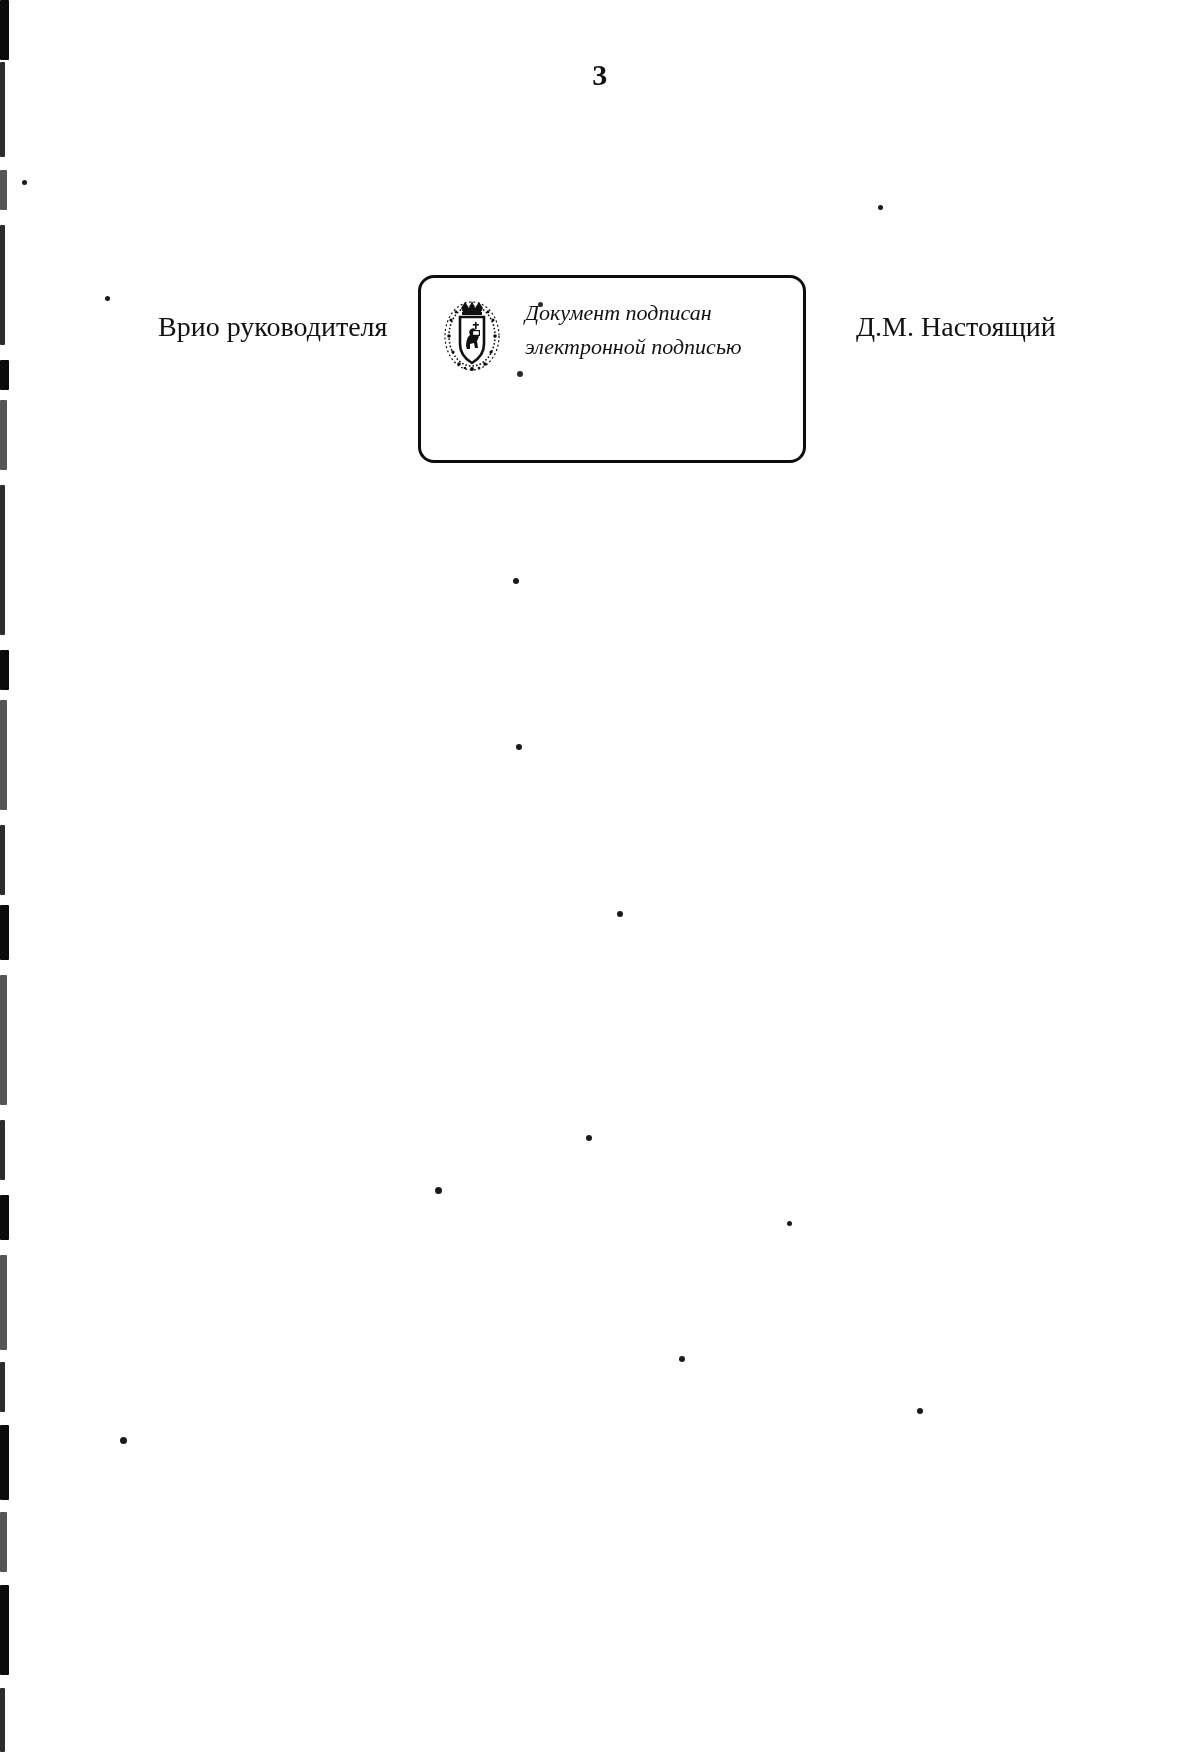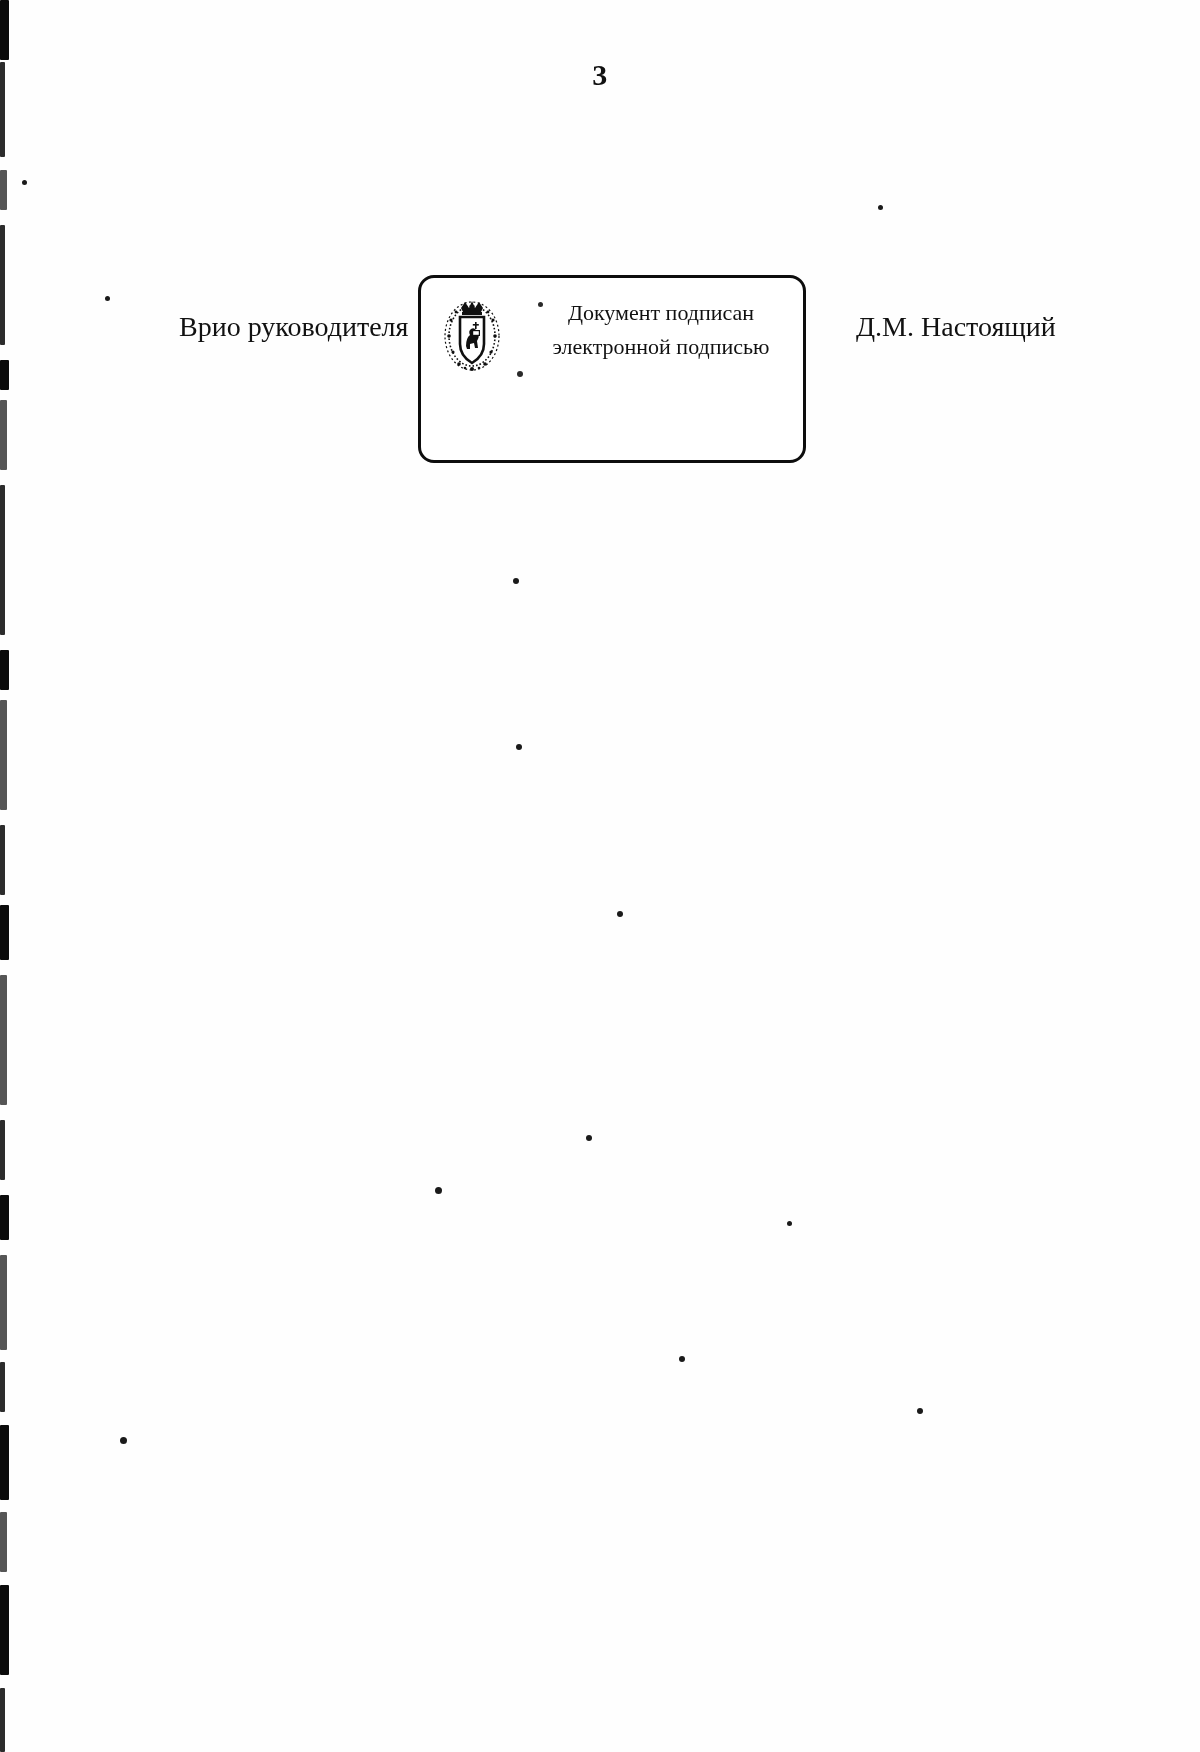--- a/index.html
+++ b/index.html
@@ -84,21 +84,20 @@
     left: 150px;
     width: 900px;
     height: 200px;
   }
   .role-label {
     position: absolute;
     left: 8px;
     top: 36px;
     font-size: 28px;
     white-space: nowrap;
-    margin-left: 21px;
   }
   .signer-name {
     position: absolute;
     left: 706px;
     top: 36px;
     font-size: 28px;
     white-space: nowrap;
   }
 
   
@@ -125,24 +124,25 @@
     left: 22px;
     top: 6px;
     width: 58px;
     height: 72px;
   }
   .esign-title {
     position: absolute;
     left: 104px;
     top: 2px;
     width: 272px;
-    text-align: center;
+    text-align: left;
     font-size: 22px;
     line-height: 34px;
     font-family: "Liberation Serif", serif;
+    font-style: italic;
   }
   .esign-details {
     position: absolute;
     left: 14px;
     top: 112px;
     width: 372px;
     font-family: "Liberation Sans", sans-serif;
     font-size: 14.5px;
     line-height: 21px;
     letter-spacing: -0.2px;

